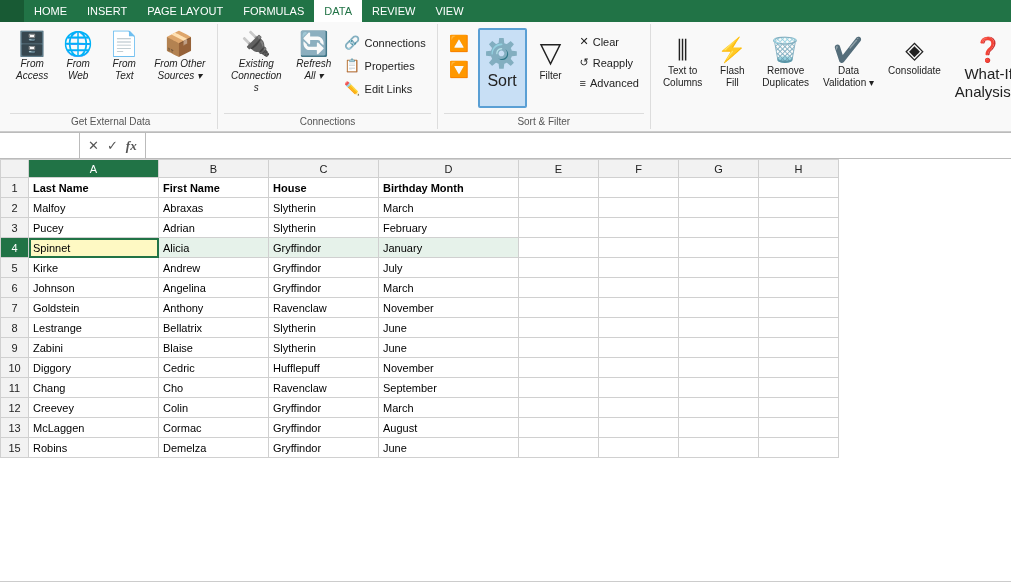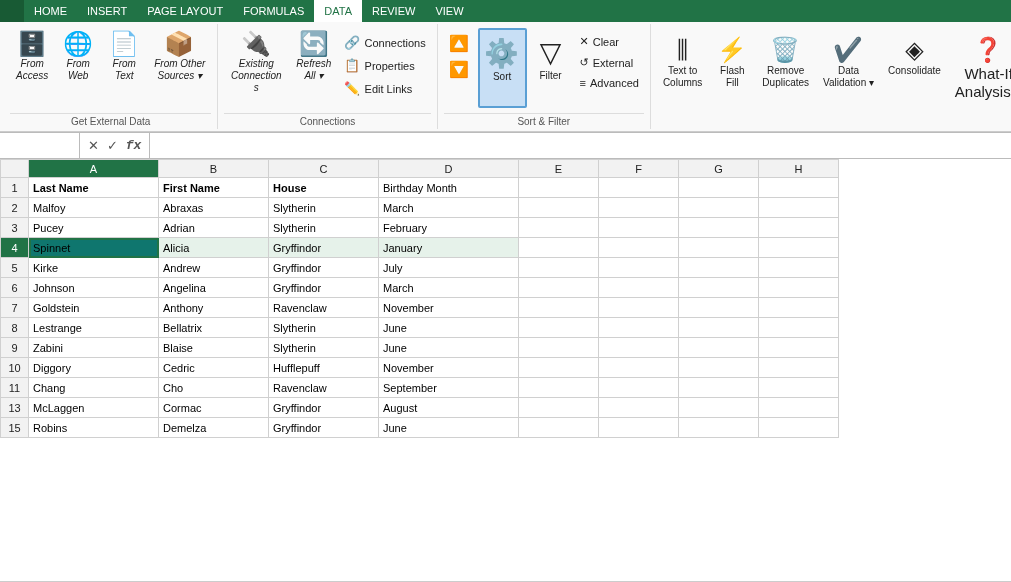--- a/index.html
+++ b/index.html
@@ -211,21 +211,21 @@
       border: 1px solid #ccc;
     }
     .row-header.selected {
       background: #217346;
       color: #fff;
     }
     .cell-selected {
       background: #e6f2ea;
     }
     .cell-active {
-      background: #0f766e;
+      background: #fef9c3;
       outline: 2px solid #217346;
       outline-offset: -2px;
     }
     .header-row th { height: 18px; }
     td { background: #fff; }
 
     
     .sheet-tabs {
       display: flex;
       align-items: center;
@@ -315,34 +315,34 @@
         <div style="display:flex;flex-direction:column;justify-content:center;gap:3px;padding:4px 2px;">
           <div class="sort-arrow-btn">
             <span style="font-size:16px;">🔼</span>
           </div>
           <div class="sort-arrow-btn">
             <span style="font-size:16px;">🔽</span>
           </div>
         </div>
         <div class="ribbon-btn active" style="min-width:44px;background:#c8dff5;border:2px solid #5a9fd4;">
           <div style="font-size:28px;margin-top:4px;">⚙️</div>
-          <div style="font-size:10px;">Sort</div>
+          <div style="font-size:16px;">Sort</div>
         </div>
         <div class="ribbon-btn">
           <div style="font-size:28px;margin-top:4px;">▽</div>
           <div style="font-size:10px;">Filter</div>
         </div>
         <div style="display:flex;flex-direction:column;justify-content:flex-start;gap:2px;padding-top:4px;">
           <div class="ribbon-small-btn">
             <span>✕</span>
             <span>Clear</span>
           </div>
           <div class="ribbon-small-btn">
             <span>↺</span>
-            <span>External</span>
+            <span>Reapply</span>
           </div>
           <div class="ribbon-small-btn">
             <span>≡</span>
             <span>Advanced</span>
           </div>
         </div>
       </div>
       <div class="ribbon-group-label">Sort &amp; Filter</div>
     </div>
 
@@ -376,21 +376,21 @@
     </div>
 
   </div>
 </div>
 
 <div class="formula-bar">
   <div class="cell-ref-box"></div>
   <div class="formula-icons">
     <span class="formula-icon">✕</span>
     <span class="formula-icon">✓</span>
-    <span class="formula-icon" style="font-style:italic;font-weight:bold;font-family:Liberation Mono, monospace;">fx</span>
+    <span class="formula-icon" style="font-style:italic;font-weight:bold;font-family:Liberation Serif, serif;">fx</span>
   </div>
   <div class="formula-input"></div>
 </div>
 
 <div class="spreadsheet-container">
   <div class="sheet-table-wrapper">
     <table class="sheet-table">
       <thead>
         <tr class="header-row">
           <th class="corner-cell"></th>
@@ -403,21 +403,21 @@
           <th class="col-header" style="width:80px;">G</th>
           <th class="col-header" style="width:80px;">H</th>
         </tr>
       </thead>
       <tbody id="sheet-body">
       <tr>
             <td class="row-header">1</td>
             <td style="font-weight: bold;">Last Name</td>
             <td style="font-weight: bold;">First Name</td>
             <td style="font-weight: bold;">House</td>
-            <td style="font-weight: normal; margin-top: 42px;">Birthday Month</td>
+            <td style="font-weight: bold; margin-top: 42px;">Birthday Month</td>
             <td style="font-weight: bold;"></td>
             <td style="font-weight: bold;"></td>
             <td style="font-weight: bold;"></td>
             <td style="font-weight: bold;"></td>
           </tr>
           <tr>
             <td class="row-header">2</td>
             <td>Malfoy</td>
             <td>Abraxas</td>
             <td>Slytherin</td>
@@ -520,20 +520,31 @@
             <td>Chang</td>
             <td>Cho</td>
             <td>Ravenclaw</td>
             <td>September</td>
             <td></td>
             <td></td>
             <td></td>
             <td></td>
           </tr>
           <tr>
+            <td class="row-header">12</td>
+            <td>Creevey</td>
+            <td>Colin</td>
+            <td>Gryffindor</td>
+            <td>March</td>
+            <td></td>
+            <td></td>
+            <td></td>
+            <td></td>
+          </tr>
+          <tr>
             <td class="row-header">13</td>
             <td>McLaggen</td>
             <td>Cormac</td>
             <td>Gryffindor</td>
             <td>August</td>
             <td></td>
             <td></td>
             <td></td>
             <td></td>
           </tr>

